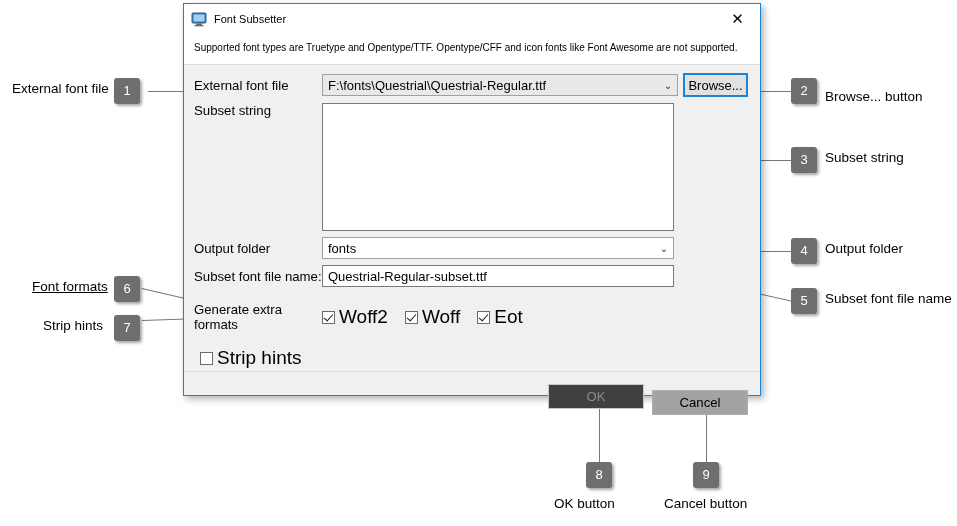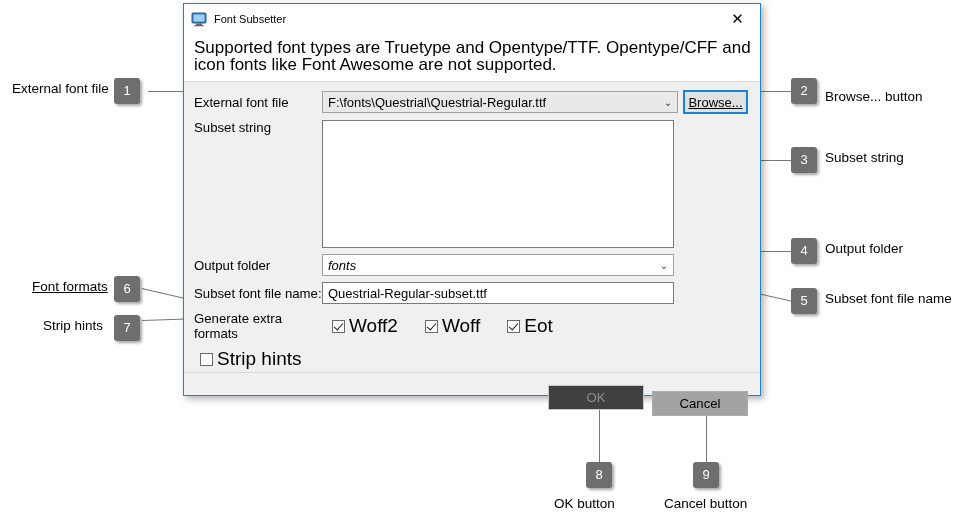--- a/index.html
+++ b/index.html
@@ -96,21 +96,21 @@
     align-items: center;
     justify-content: center;
     font-size: 15px;
     color: #000000;
     font-family: "DejaVu Sans", sans-serif;
   }
 
   .infopanel {
     background: #ffffff;
     padding: 5px 1px 8px 10px;
-    font-size: 17px;
+    font-size: 10px;
     line-height: 17px;
     color: #000000;
     border-bottom: 1px solid #dcdcdc;
     flex: 0 0 auto;
   }
 
   .body {
     flex: 1 1 auto;
     padding: 8px 12px 0 10px;
     position: relative;
@@ -132,21 +132,21 @@
     height: 22px;
     border: 1px solid #a0a0a0;
     background: #e9e9e9;
     display: flex;
     align-items: center;
     box-sizing: border-box;
     font-size: 13px;
     position: relative;
     flex: 1 1 auto;
   }
-  .combo.white { background: #ffffff; font-style: italic; }
+  .combo.white { background: #ffffff; }
   .combo .val {
     padding-left: 5px;
     flex: 1 1 auto;
     overflow: hidden;
     white-space: nowrap;
   }
   .combo .chev {
     width: 18px;
     flex: 0 0 auto;
     text-align: center;
@@ -160,21 +160,20 @@
     height: 24px;
     margin-left: 5px;
     box-sizing: border-box;
     border: 2px solid #1883d7;
     background: #e1e1e1;
     font-size: 13px;
     display: flex;
     align-items: center;
     justify-content: center;
     flex: 0 0 auto;
-    text-decoration: underline;
   }
 
   .textarea-row {
     display: flex;
     align-items: flex-start;
     margin-bottom: 6px;
   }
   .subset-area {
     height: 128px;
     border: 1px solid #7a7a7a;
@@ -194,23 +193,22 @@
     align-items: center;
     padding-left: 5px;
     flex: 1 1 auto;
     margin-right: 74px;
   }
   .combo-short { margin-right: 74px; }
 
   .checkrow {
     display: flex;
     align-items: center;
-    margin-top: 7px;
+    margin-top: 15px;
     margin-bottom: 2px;
-    gap: 10px;
   }
   .cb-group {
     display: flex;
     align-items: center;
     margin-right: 17px;
   }
   .cb {
     width: 13px;
     height: 13px;
     border: 1px solid #6a6a6a;

